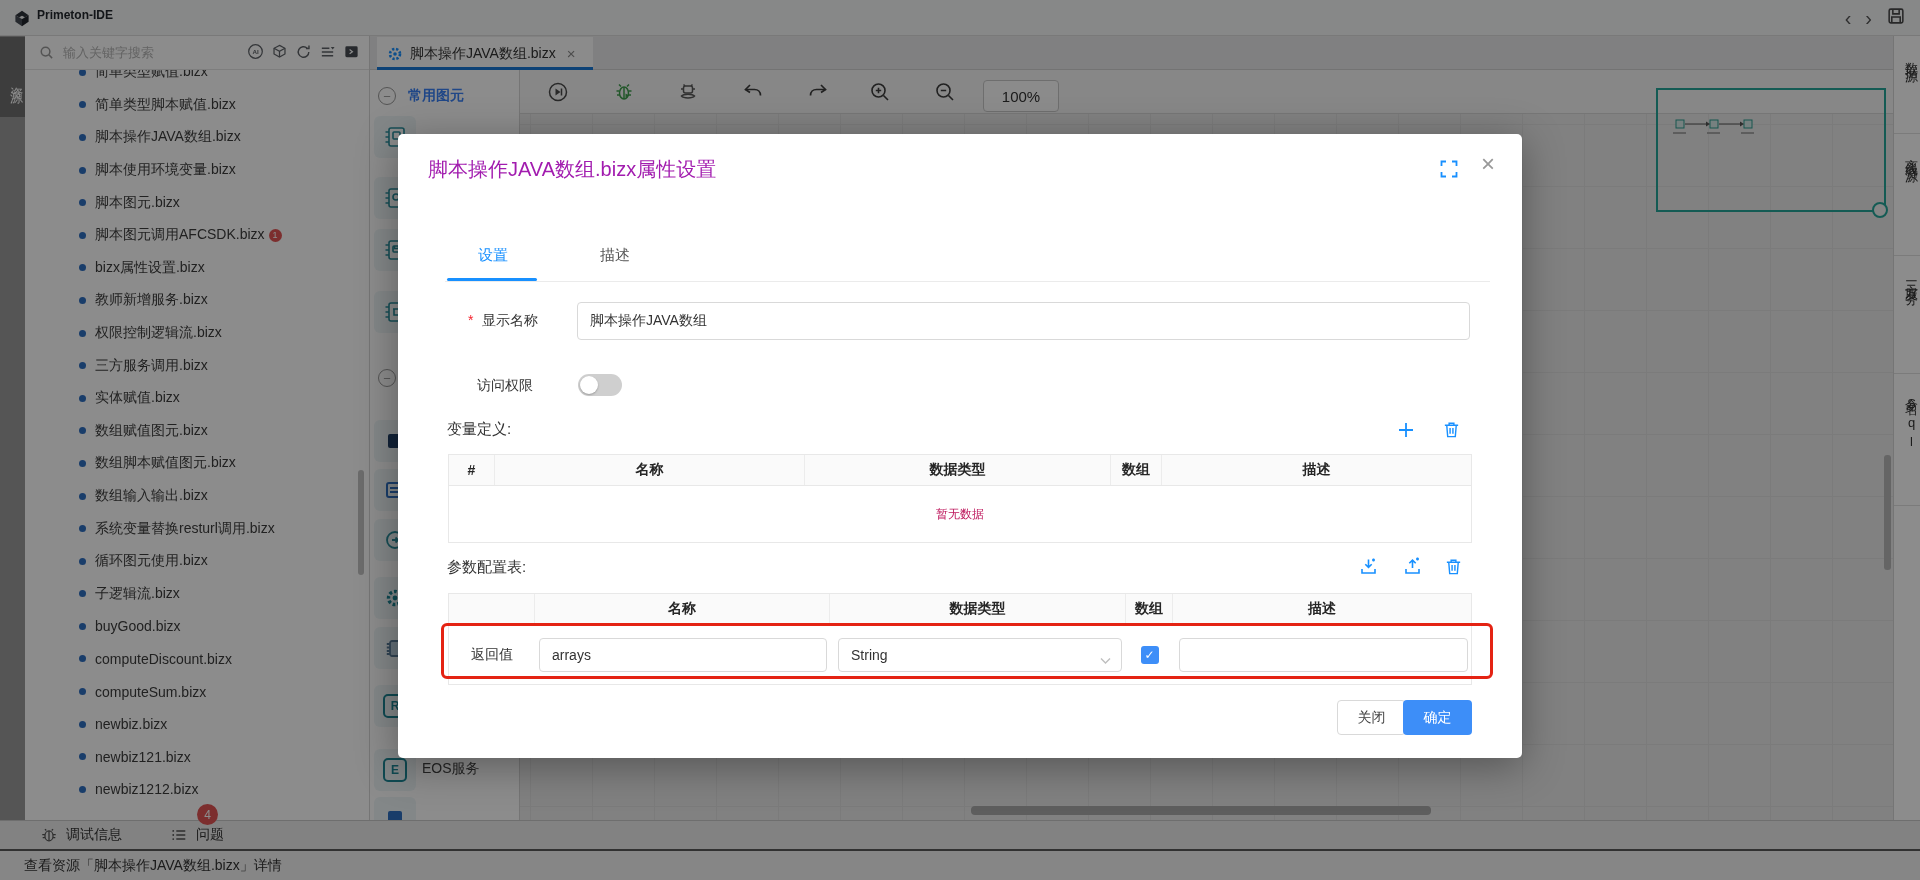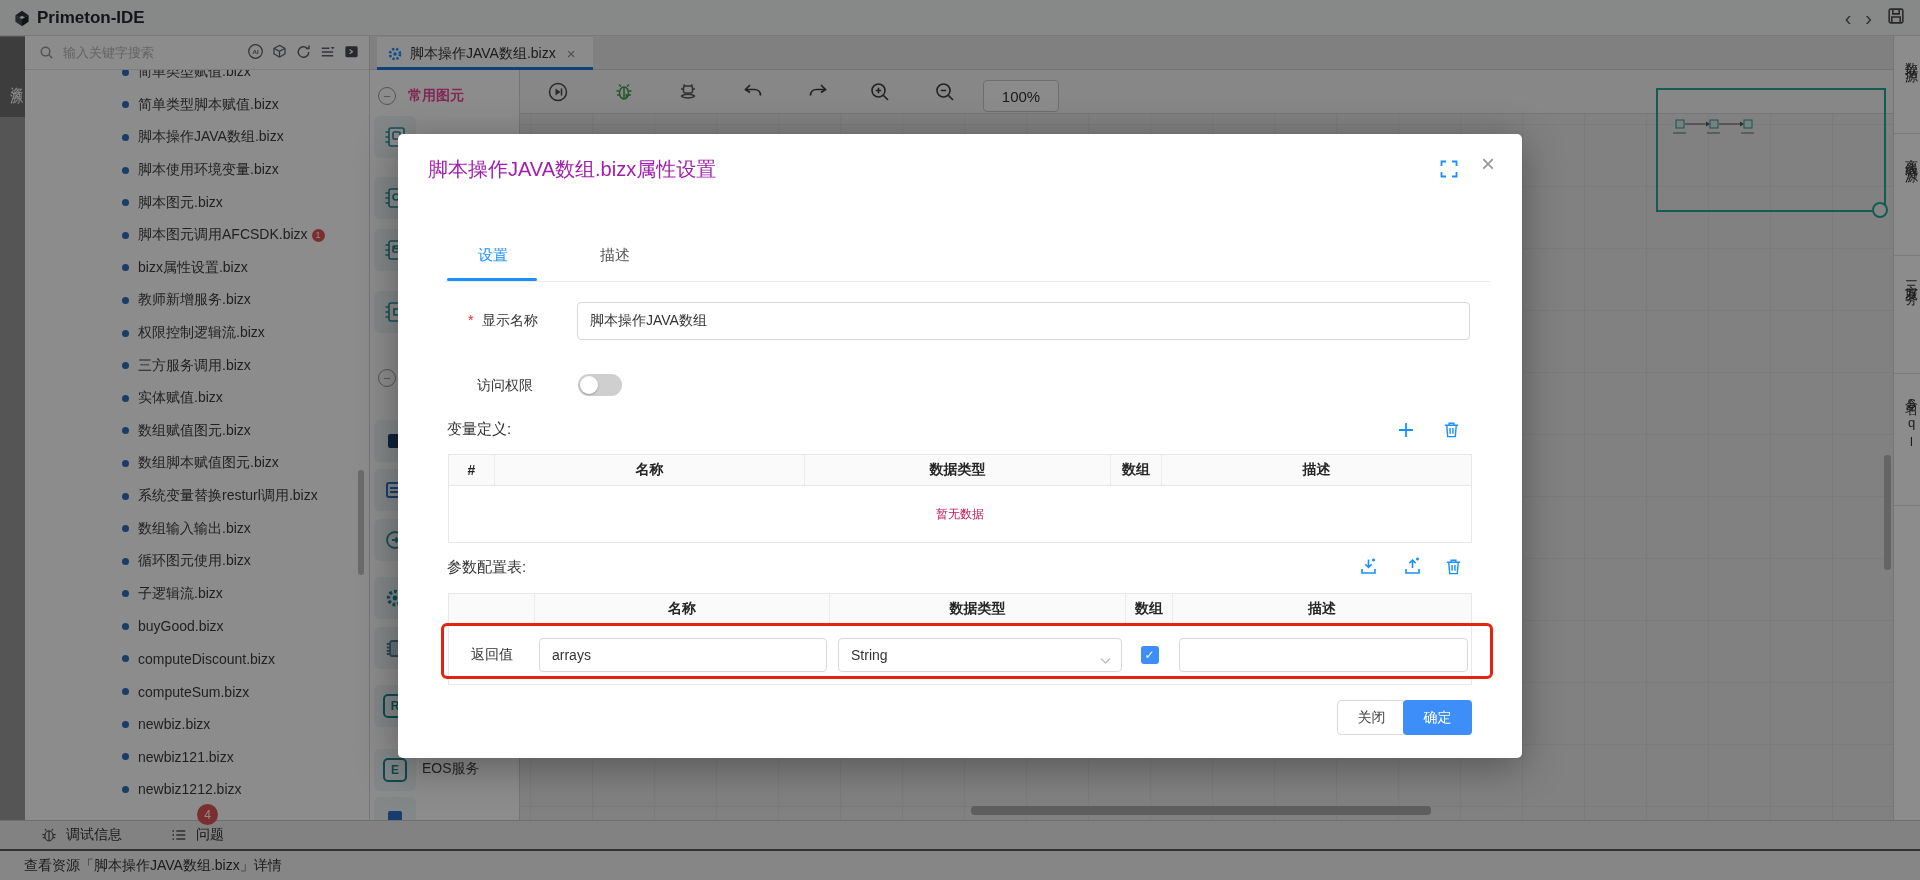--- a/index.html
+++ b/index.html
@@ -2,58 +2,58 @@
 <html><head>
 <meta charset="utf-8">
 <style>
   html,body{margin:0;padding:0;background:#888;}
   *{box-sizing:border-box;font-family:"Liberation Sans","DejaVu Sans",sans-serif;}
   #app{position:relative;width:1920px;height:880px;background:#ececec;overflow:hidden;}
   .abs{position:absolute;}
 
   
   .titlebar{left:0;top:0;width:1920px;height:36px;background:#f6f7f8;border-bottom:1px solid #dcdcdc;}
-  .app-title{left:37px;top:8px;font-size:17px;font-weight:bold;color:#24292e;text-align:right;}
+  .app-title{left:37px;top:8px;font-size:12px;font-weight:bold;color:#24292e;text-align:right;}
   .tb-right{right:14px;top:6px;display:flex;align-items:center;gap:14px;color:#4a4a4a;}
   .navchev{font-size:20px;line-height:22px;color:#555;cursor:pointer;}
 
   
   .left-strip{left:0;top:36px;width:25px;height:784px;background:#9b9b9b;}
   .left-strip .active{position:absolute;left:0;top:1px;width:25px;height:80px;background:#6f6f6f;
     color:#fff;font-size:13px;writing-mode:vertical-rl;text-orientation:upright;letter-spacing:5px;
     display:flex;justify-content:center;padding-top:7px;}
 
   
   .explorer{left:25px;top:36px;width:345px;height:784px;background:#fff;border-right:1px solid #d6d6d6;overflow:hidden;}
   .searchrow{position:absolute;left:0;top:0;width:345px;height:34px;border-bottom:1px solid #e3e3e3;display:flex;align-items:center;}
   .searchrow input{border:none;outline:none;font-size:13px;color:#444;width:160px;background:transparent;}
   .searchrow input::placeholder{color:#b5b5b5;}
   .sicons{position:absolute;right:10px;top:0;height:34px;display:flex;align-items:center;gap:7px;}
   .treelist{position:absolute;left:0;top:34px;width:345px;height:750px;overflow:hidden;}
   .treelist .inner{margin-top:-14px;}
-  .trow{height:32.6px;display:flex;align-items:center;padding-left:97px;cursor:pointer;white-space:nowrap;}
+  .trow{height:32.6px;display:flex;align-items:center;padding-left:54px;cursor:pointer;white-space:nowrap;}
   .trow .dot{width:7px;height:7px;border-radius:50%;background:#2f6fc1;margin-right:9px;flex:0 0 auto;}
   .trow .lbl{font-size:14px;color:#3d3d3d;}
   .fbadge{display:inline-flex;align-items:center;justify-content:center;width:13px;height:13px;border-radius:50%;
     background:#e25555;color:#fff;font-size:9px;margin-left:4px;}
   .tree-scroll{position:absolute;left:333px;top:434px;width:6px;height:105px;background:#c3c3c3;border-radius:3px;}
 
   
   .tabbar{left:370px;top:37px;width:1523px;height:33px;background:#e9eaeb;border-bottom:1px solid #d2d2d2;}
   .etab{position:absolute;left:7px;top:0;width:216px;height:33px;background:#fdfdfd;display:flex;align-items:center;gap:7px;padding:0 10px;cursor:pointer;}
   .etab .under{position:absolute;left:0;bottom:0;width:100%;height:3px;background:#1878d8;}
   .etab .tlabel{font-size:14px;color:#333;}
   .etab .tclose{font-size:15px;color:#8a8a8a;margin-left:4px;}
 
   
   .palette{left:370px;top:70px;width:150px;height:750px;background:#fff;border-right:1px solid #d6d6d6;overflow:hidden;}
   .grouphdr{position:absolute;left:0;width:150px;height:36px;display:flex;align-items:center;}
   .collapse{width:18px;height:18px;border-radius:50%;border:1.4px solid #9a9a9a;color:#9a9a9a;display:flex;align-items:center;
     justify-content:center;font-size:13px;line-height:1;margin-left:8px;}
-  .gtitle{font-size:14px;font-weight:bold;color:#ec4899;margin-left:12px;}
+  .gtitle{font-size:14px;font-weight:bold;color:#3b82f6;margin-left:12px;}
   .chip{position:absolute;left:4px;width:42px;height:42px;border-radius:6px;background:#eef6f8;display:flex;align-items:center;justify-content:center;cursor:grab;}
   .badgechip{width:24px;height:24px;border:2px solid #1d8796;border-radius:5px;color:#1d8796;display:flex;align-items:center;justify-content:center;font-size:12px;font-weight:bold;}
   .pal-label{position:absolute;font-size:14px;color:#444;}
 
   
   .canvas{left:520px;top:70px;width:1373px;height:750px;background:#ececec;
     background-image:linear-gradient(#e0e0e0 1px,transparent 1px),linear-gradient(90deg,#e0e0e0 1px,transparent 1px);
     background-size:62px 62px;background-position:10px 54px;}
   .ctoolbar{position:absolute;left:0;top:0;width:1373px;height:44px;background:#f6f6f6;border-bottom:1px solid #d8d8d8;display:flex;align-items:center;}
   .ticon{position:absolute;top:6px;width:32px;height:32px;display:flex;align-items:center;justify-content:center;cursor:pointer;}
@@ -230,25 +230,25 @@
         <div class="trow">
             <span class="dot"></span>
             <span class="lbl">数组赋值图元.bizx</span>
           </div>
         <div class="trow">
             <span class="dot"></span>
             <span class="lbl">数组脚本赋值图元.bizx</span>
           </div>
         <div class="trow">
             <span class="dot"></span>
+            <span class="lbl">数组输入输出.bizx</span>
+          </div>
+        <div class="trow">
+            <span class="dot"></span>
             <span class="lbl">系统变量替换resturl调用.bizx</span>
-          </div>
-        <div class="trow">
-            <span class="dot"></span>
-            <span class="lbl">数组输入输出.bizx</span>
           </div>
         <div class="trow">
             <span class="dot"></span>
             <span class="lbl">循环图元使用.bizx</span>
           </div>
         <div class="trow">
             <span class="dot"></span>
             <span class="lbl">子逻辑流.bizx</span>
           </div>
         <div class="trow">

